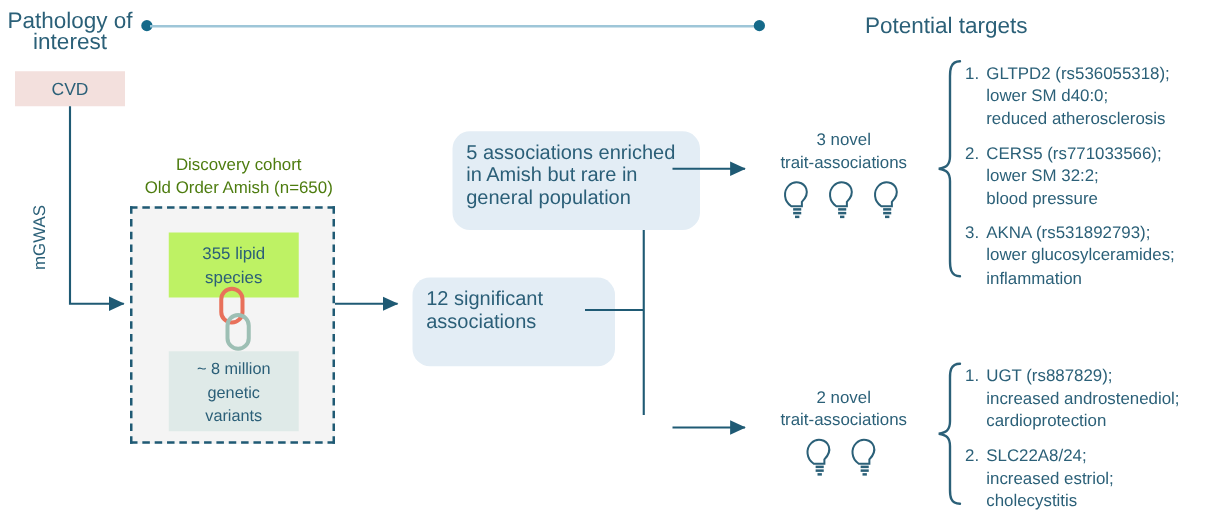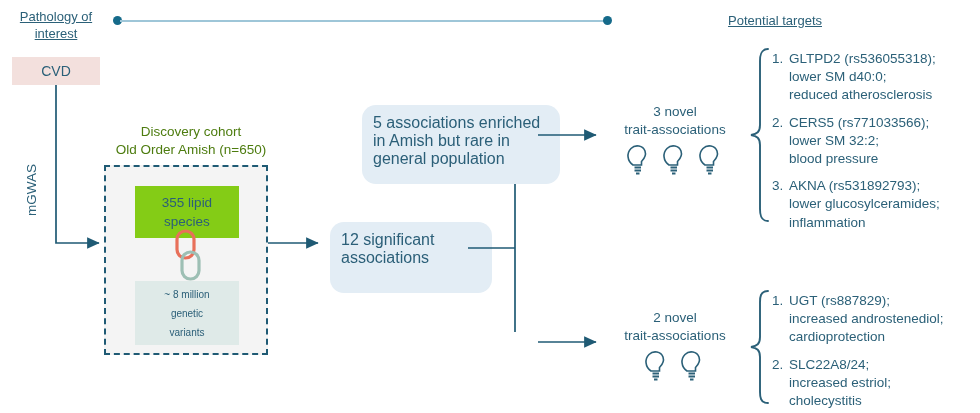--- a/index.html
+++ b/index.html
@@ -9,45 +9,45 @@
     font-family:"Liberation Sans", sans-serif;
     color:#2b5f78;
     overflow:hidden;
   }
   #stage{position:relative;width:980px;height:413px;}
 
   .abs{position:absolute;}
 
   
   .legend-label{
-    font-size:13px;line-height:17px;color:#2b6078;text-align:center;text-decoration:underline;
+    font-size:18px;line-height:17px;color:#2b6078;text-align:center;
   }
   .legend-line{
     height:2px;background:#9ec6d8;
   }
   .legend-dot{
     width:9px;height:9px;border-radius:50%;background:#156a8a;
   }
   .box-cvd{
     background:#f3e0dd;color:#2b6078;
     display:flex;align-items:center;justify-content:center;
     font-size:14px;
   }
   .box-blue{
     background:#e3edf5;padding:9px 11px;border-radius:14px;
   }
   .box-pink-inner{
-    background:#84cc16;text-align:center;
+    background:#bef264;text-align:center;
     display:flex;align-items:center;justify-content:center;
     font-size:13.5px;line-height:19px;
   }
   .box-green-inner{
     background:#dfeae8;text-align:center;
     display:flex;align-items:center;justify-content:center;
-    font-size:10px;line-height:19px;
+    font-size:13px;line-height:19px;
   }
   .cohort-outer{
     background:#f4f4f4;
     border:2.5px dashed #1f5a74;
     box-sizing:border-box;
   }
   .cohort-title{
     font-size:13.5px;line-height:18px;text-align:center;color:#4d7c0f;
   }
 

